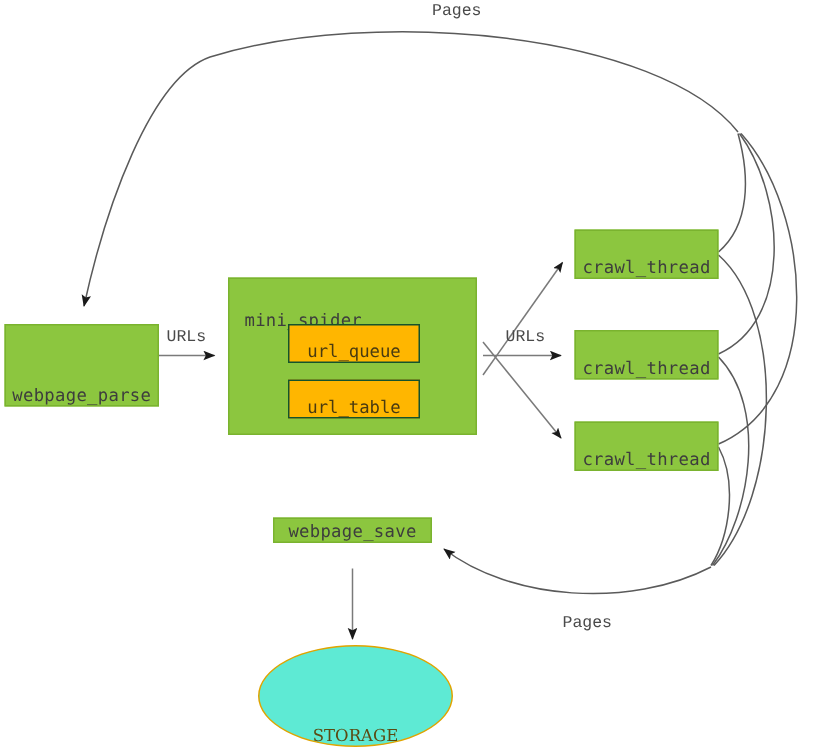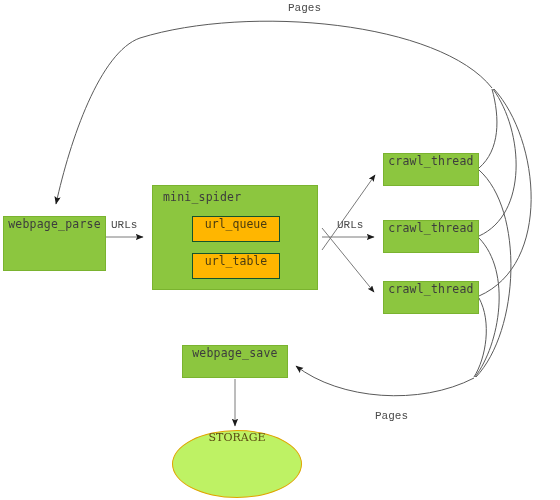--- a/index.html
+++ b/index.html
@@ -1,31 +1,31 @@
 <!DOCTYPE html>
 <html><head>
 <meta charset="utf-8">
 <style>
   html,body{margin:0;padding:0;background:#ffffff;}
   body{width:560px;height:500px;overflow:hidden;
        font-family:"DejaVu Sans Mono","Liberation Mono",monospace;}
   #stage{position:relative;width:560px;height:500px;background:#fff;}
   svg.layer{position:absolute;left:0;top:0;width:560px;height:500px;}
   .node{position:absolute;box-sizing:border-box;display:flex;
-        align-items:flex-start;justify-content:center;text-align:center;}
+        align-items:flex-end;justify-content:center;text-align:center;}
   .greenbox{background:#8CC63F;border:1px solid #7ab32f;
             color:#3d3d3d;font-size:11.5px;letter-spacing:.2px;
             font-family:"DejaVu Sans Mono","Liberation Mono",monospace;}
   .orangebox{background:#FFB600;border:1px solid #14532d;
              color:#4a3b10;font-size:11.5px;
              font-family:"DejaVu Sans Mono","Liberation Mono",monospace;}
   .container{justify-content:flex-start;align-items:flex-start;}
-  .container-title{padding:4px 0 0 10px;font-size:11.5px;color:#3d3d3d;
+  .container-title{padding:20px 0 0 10px;font-size:11.5px;color:#3d3d3d;
                    font-family:"DejaVu Sans Mono","Liberation Mono",monospace;}
-  .ellipse{border-radius:50%;background:#bef264;border:1px solid #e0a400;
+  .ellipse{border-radius:50%;background:#5eead4;border:1px solid #e0a400;
            color:#5a4a12;font-size:11px;
            font-family:"DejaVu Serif","Liberation Serif",serif;}
   .edge-label{position:absolute;font-family:Liberation Mono, monospace;
               font-size:11px;color:#4a4a4a;white-space:nowrap;}
 </style>
 </head>
 <body>
 
 <div id="stage">
 
@@ -82,21 +82,21 @@
   </div>
 
   <div class="node greenbox" style="left:383px;top:220px;width:96px;height:33px;">
     <span>crawl_thread</span>
   </div>
 
   <div class="node greenbox" style="left:383px;top:281px;width:96px;height:33px;">
     <span>crawl_thread</span>
   </div>
 
-  <div class="node greenbox" style="left:182px;top:345px;width:106px;height:33px;">
+  <div class="node greenbox" style="left:182px;top:345px;width:106px;height:17px;">
     <span>webpage_save</span>
   </div>
 
   <div class="node ellipse" style="left:172px;top:430px;width:130px;height:68px;">
     <span>STORAGE</span>
   </div>
 
   <div class="edge-label" style="left:288px;top:2px;">
     <span>Pages</span>
   </div>

